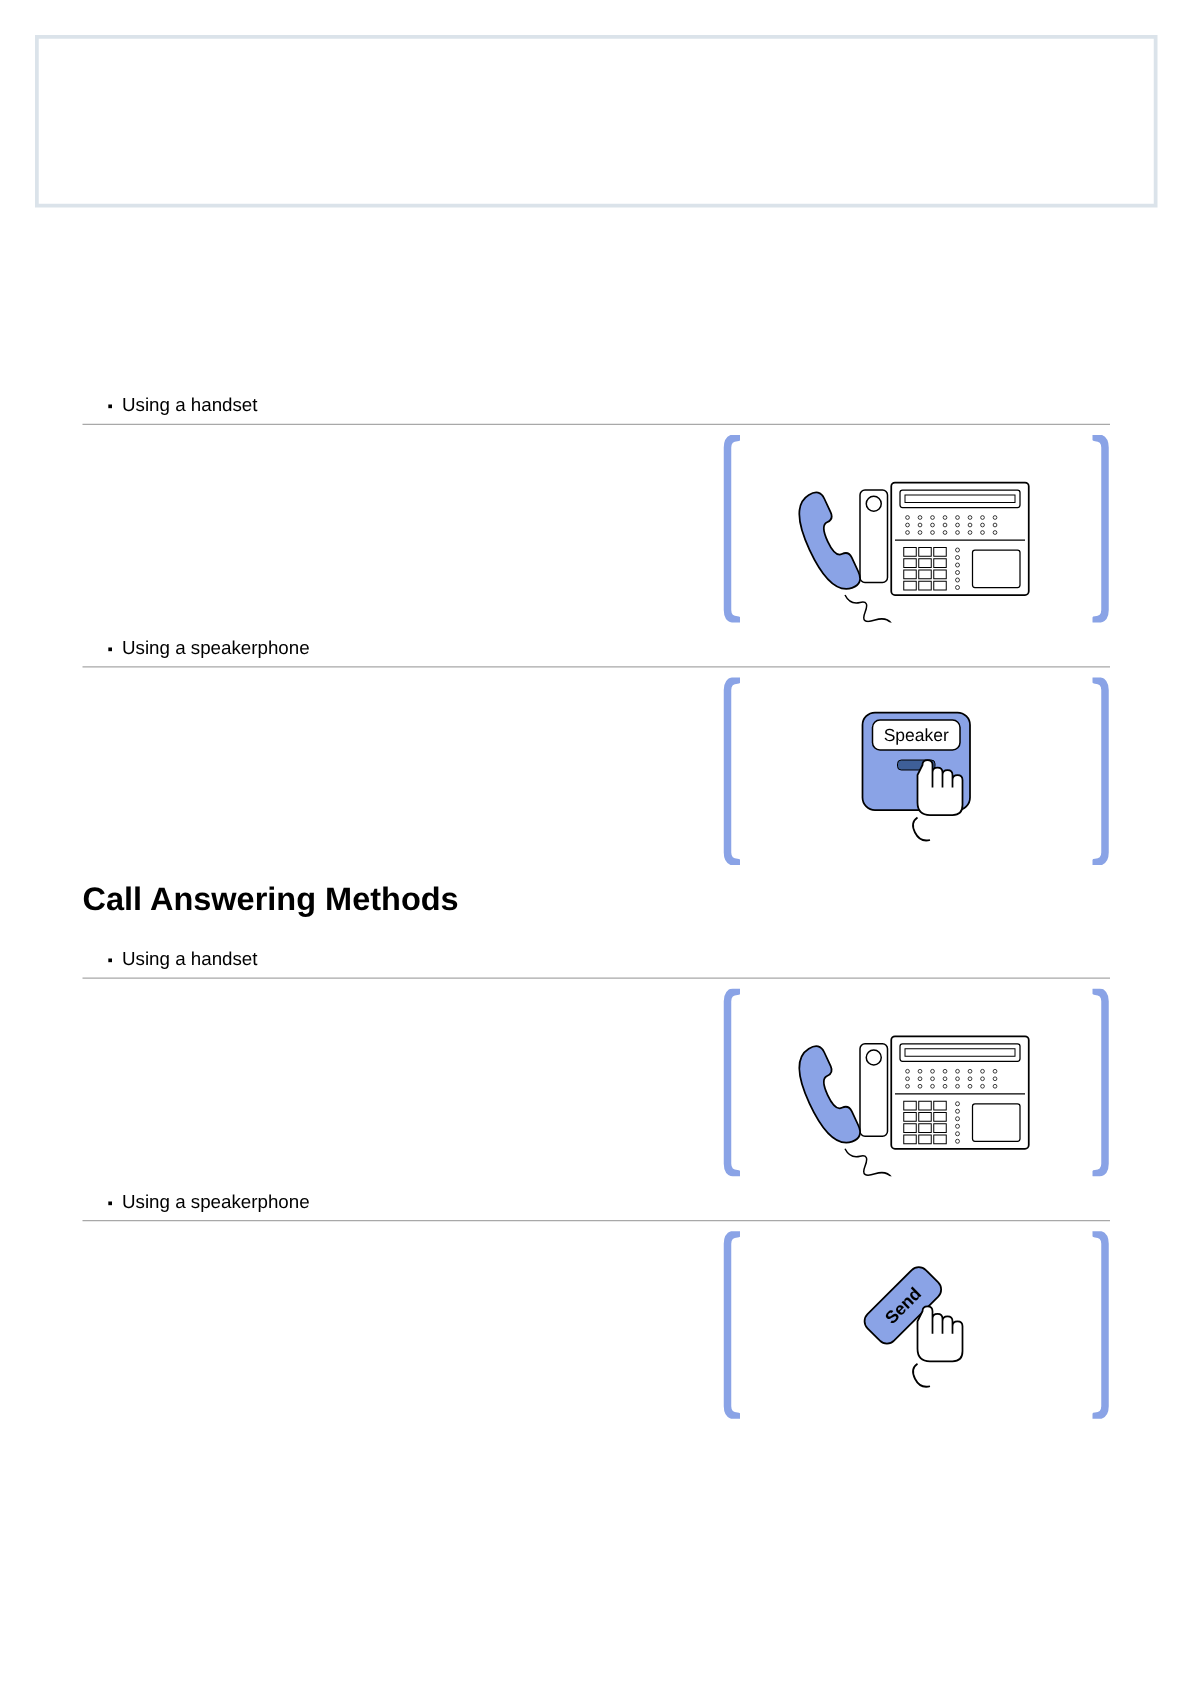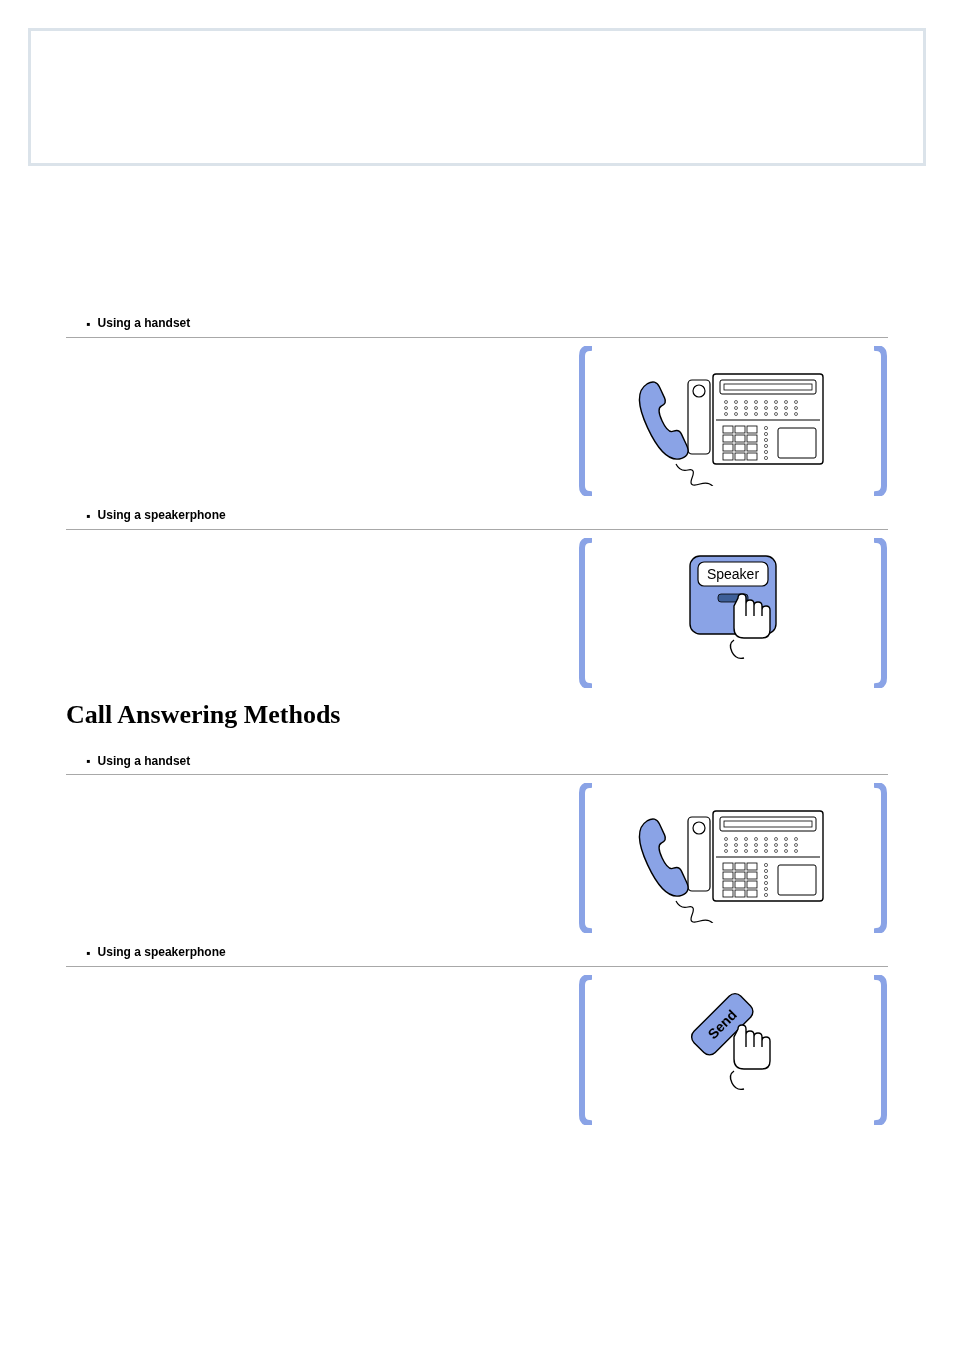--- a/index.html
+++ b/index.html
@@ -19,22 +19,22 @@
   .content {
     padding: 0 38px;
     margin-top: 150px;
   }
   h2.section-h {
     font-size: 26px;
     font-weight: bold;
     margin-bottom: 24px;
   }
   .sub-item {
-    font-size: 12px;
-    font-weight: bold;
+    font-size: 15px;
+    font-weight: normal;
     padding-left: 20px;
   }
   .sub-item::before {
     content: "▪ ";
     font-size: 12px;
     vertical-align: middle;
     margin-right: 4px;
   }
   hr.rule {
     border: none;
@@ -44,35 +44,35 @@
   .illus-row {
     display: flex;
     justify-content: flex-end;
     margin: 8px 0 12px 0;
   }
   .illus-frame {
     position: relative;
     width: 310px;
     height: 150px;
     display: flex;
-    align-items: center;
+    align-items: flex-end;
   }
   .bracket {
     width: 14px;
     flex: 0 0 14px;
   }
   .bracket svg { display: block; width: 14px; height: 100%; }
   .illus-center {
     flex: 1;
     display: flex;
     align-items: center;
     justify-content: center;
   }
   .illus-center svg { display: block; }
-  .gap-before-h2 { margin-top: 8px; font-family: Liberation Serif, serif; }
+  .gap-before-h2 { margin-top: 8px; }
 </style>
 </head>
 <body>
 
 <div class="page-frame"></div>
 
 <div class="content">
 
 
   <div class="sub-item">Using a handset</div>

